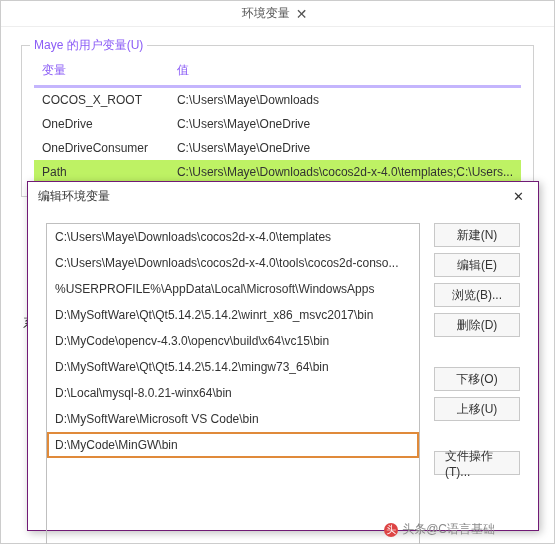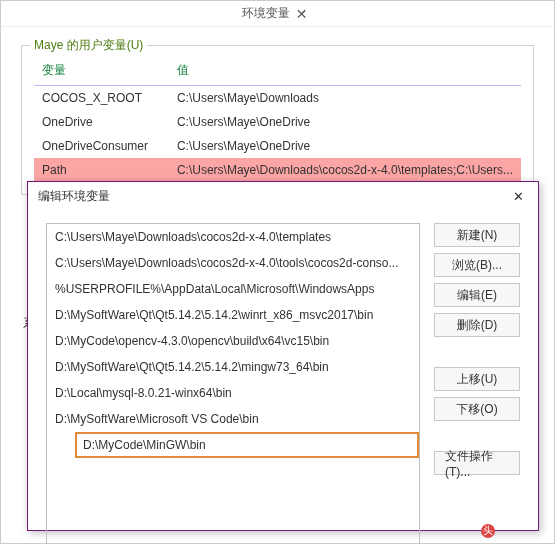--- a/index.html
+++ b/index.html
@@ -3,40 +3,40 @@
   <meta charset="utf-8">
   <style>
     * { box-sizing: border-box; margin: 0; padding: 0; font-family: 'Microsoft YaHei', 'Segoe UI', sans-serif; font-size: 12px; }
     body { background: #f0f0f0; width: 555px; height: 544px; overflow: hidden; position: relative; }
     
     .parent-dialog { position: absolute; top: 0; left: 0; width: 555px; height: 544px; background: #fff; border: 1px solid #ccc; }
     .parent-title { display: flex; align-items: center; justify-content: center; padding: 4px 8px; color: #555; border-bottom: 1px solid #eee; }
     .parent-title .close { font-size: 14px; color: #555; cursor: pointer; padding: 0 6px; }
     
     .groupbox { margin: 18px 20px 10px 20px; border: 1px solid #d0d0d0; padding: 10px 12px 12px 12px; position: relative; }
-    .groupbox-label { position: absolute; top: -9px; left: 8px; background: #fff; padding: 0 4px; color: #4d7c0f; }
+    .groupbox-label { position: absolute; top: -9px; left: 8px; background: #fff; padding: 0 4px; color: #8b5cf6; }
     
     .var-table { width: 100%; border-collapse: collapse; }
-    .var-table th { text-align: left; font-weight: normal; padding: 6px 8px; color: #15803d; border-bottom: 1px solid #c4b5fd; }
+    .var-table th { text-align: left; font-weight: normal; padding: 6px 8px; color: #8b5cf6; border-bottom: 3px solid #c4b5fd; }
     .var-table td { padding: 5px 8px; color: #333; white-space: nowrap; overflow: hidden; text-overflow: ellipsis; }
-    .var-table tr.selected { background: #fca5a5; }
+    .var-table tr.selected { background: #bef264; }
     .col-name { width: 160px; }
     .btn { min-width: 78px; height: 24px; background: #f7f7f7; border: 1px solid #c8c8c8; color: #333; display: inline-flex; align-items: center; justify-content: center; cursor: pointer; padding: 0 10px; }
     
     .sys-label { position: absolute; left: 22px; top: 314px; color: #333; }
     
     .edit-dialog { position: absolute; top: 181px; left: 27px; width: 512px; height: 350px; background: #fff; border: 1px solid #701a75; box-shadow: 2px 2px 8px rgba(0,0,0,0.25); }
     .edit-title { display: flex; align-items: center; justify-content: space-between; padding: 6px 10px; color: #333; }
     .edit-title .close { font-size: 13px; color: #333; cursor: pointer; padding: 0 4px; }
     
     .edit-body { display: flex; padding: 12px 18px 10px 18px; gap: 14px; }
     
     .path-list { flex: 1; border: 1px solid #bfbfbf; height: 326px; overflow: hidden; }
     .path-item { padding: 4px 8px; color: #333; white-space: nowrap; overflow: hidden; text-overflow: ellipsis; cursor: default; line-height: 1.5; }
-    .path-item.highlight { border: 2px solid #e08a3a; padding: 2px 6px; margin-left: 28px; }
+    .path-item.highlight { border: 2px solid #e08a3a; padding: 2px 6px; }
     
     .side-buttons { display: flex; flex-direction: column; gap: 6px; width: 86px; }
     .side-buttons .spacer { height: 18px; }
     
     .watermark { position: absolute; bottom: 6px; right: 60px; font-size: 11px; color: #888; display: flex; align-items: center; gap: 4px; }
     .watermark .badge { width: 14px; height: 14px; border-radius: 50%; background: #d44; color: #fff; display: inline-flex; align-items: center; justify-content: center; font-size: 10px; }
     
     .bg-btn { position: absolute; border: 1px solid #c8c8c8; background: #f7f7f7; height: 24px; display: flex; align-items: center; justify-content: center; padding: 0 10px; }
   </style>
 </head>
@@ -97,27 +97,28 @@
       <div class="path-item">%USERPROFILE%\AppData\Local\Microsoft\WindowsApps</div>
       <div class="path-item">D:\MySoftWare\Qt\Qt5.14.2\5.14.2\winrt_x86_msvc2017\bin</div>
       <div class="path-item">D:\MyCode\opencv-4.3.0\opencv\build\x64\vc15\bin</div>
       <div class="path-item">D:\MySoftWare\Qt\Qt5.14.2\5.14.2\mingw73_64\bin</div>
       <div class="path-item">D:\Local\mysql-8.0.21-winx64\bin</div>
       <div class="path-item">D:\MySoftWare\Microsoft VS Code\bin</div>
       <div class="path-item highlight">D:\MyCode\MinGW\bin</div>
     </div>
     <div class="side-buttons">
       <div class="btn">新建(N)</div>
+      <div class="btn">编辑(E)</div>
       <div class="btn">浏览(B)...</div>
-      <div class="btn">编辑(E)</div>
       <div class="btn">删除(D)</div>
       <div class="spacer"></div>
+      <div class="btn">下移(O)</div>
       <div class="btn">上移(U)</div>
-      <div class="btn">下移(O)</div>
       <div class="spacer"></div>
       <div class="btn">文件操作(T)...</div>
     </div>
   </div>
 </div>
 
 <div class="watermark">
   <span class="badge">头</span>
+  <span>头条@C语言基础</span>
 </div>
 
 </body></html>

